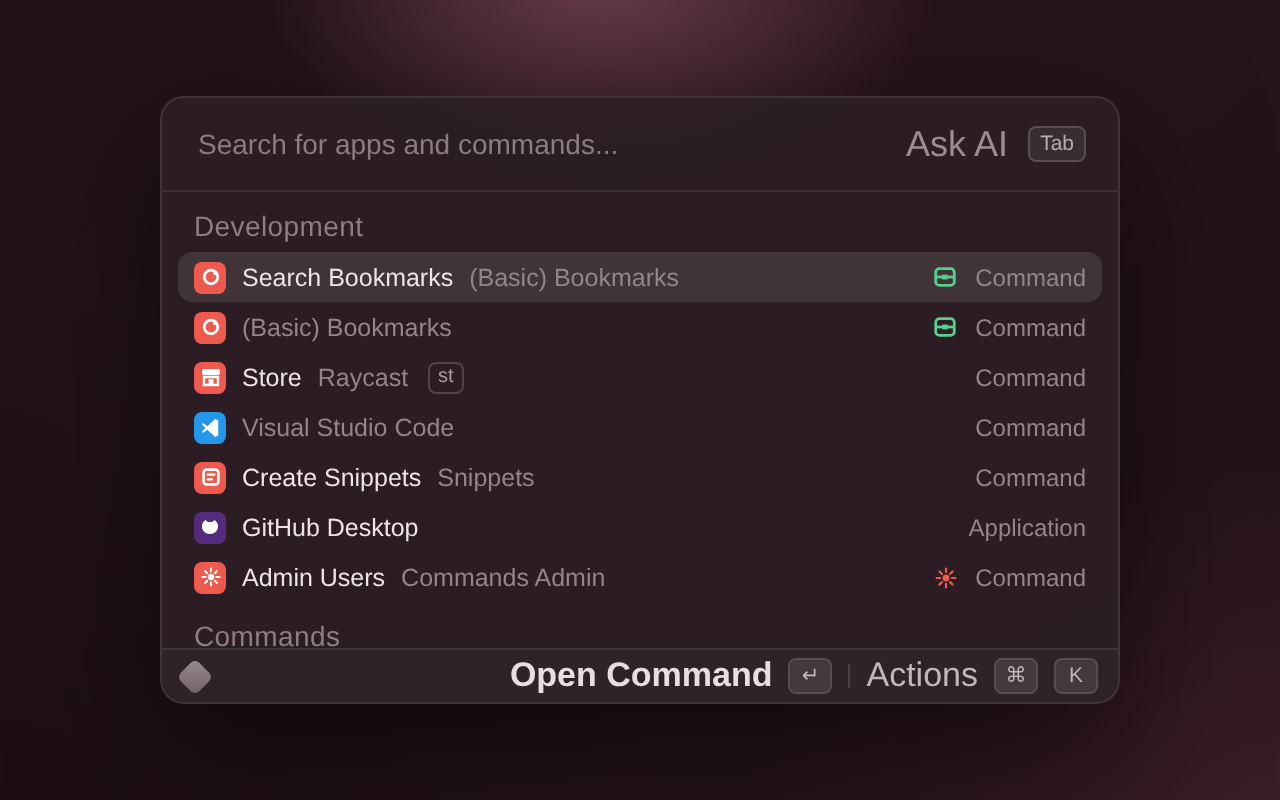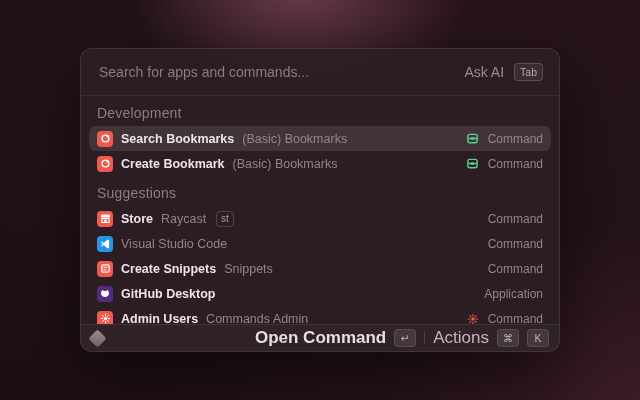--- a/index.html
+++ b/index.html
@@ -25,42 +25,42 @@
   .searchbar{
     height:46px;flex:0 0 46px;display:flex;align-items:center;
     padding:0 16px;gap:10px;
   }
   .search-input{
     flex:1;background:transparent;border:none;outline:none;
     font-size:14px;color:#ece2e6;
     font-family:"Liberation Sans","DejaVu Sans",sans-serif;
   }
   .search-input::placeholder{color:#8b7c82;}
-  .askai{font-size:14px;color:#9c8d93;white-space:nowrap;}
+  .askai{font-size:18px;color:#9c8d93;white-space:nowrap;}
   .key{
     display:inline-flex;align-items:center;justify-content:center;
     min-width:14px;padding:1px 5px;border-radius:4px;
     font-size:10.5px;color:#b8abb0;line-height:14px;
     background:rgba(255,255,255,0.07);
     border:1px solid rgba(255,255,255,0.16);
   }
   .divider{height:1px;background:rgba(255,255,255,0.08);flex:0 0 1px;}
   .list{flex:1;overflow:hidden;padding:0 8px;}
   .sec-header{
     padding:9px 8px 5px;font-size:14px;color:#8d7d84;letter-spacing:.2px;
   }
   .row{
     height:25px;display:flex;align-items:center;gap:8px;
     padding:0 8px;border-radius:7px;margin:0;
   }
   .row.selected{background:rgba(255,255,255,0.10);}
   .appicon{width:16px;height:16px;border-radius:4px;flex:0 0 16px;
     display:flex;align-items:center;justify-content:center;}
   .appicon svg{display:block;}
-  .row-title{font-size:12.5px;color:#eee3e7;font-weight:700;white-space:nowrap;}
+  .row-title{font-size:12.5px;color:#eee3e7;font-weight:400;white-space:nowrap;}
   .row-sub{font-size:12.5px;color:#94858b;white-space:nowrap;}
   .alias{
     font-size:10px;color:#a99ba0;padding:0 4px;line-height:14px;
     border:1px solid rgba(255,255,255,0.18);border-radius:4px;margin-left:2px;
   }
   .row-spacer{flex:1;}
   .acc-icon{width:14px;height:14px;flex:0 0 14px;display:flex;align-items:center;justify-content:center;}
   .row-type{font-size:12px;color:#94858b;white-space:nowrap;}
   .footer{
     flex:0 0 26px;height:26px;display:flex;align-items:center;
@@ -119,33 +119,31 @@
           </span>
           <span class="row-type">Command</span>
         </div>
         <div class="row">
           <span class="appicon" style="background: rgb(239, 90, 78);">
             <svg width="11" height="11" viewBox="0 0 11 11">
               <circle cx="5.5" cy="5.5" r="3.4" fill="none" stroke="#fff" stroke-width="1.4"></circle>
               <circle cx="7.6" cy="3.4" r="1.2" fill="#fff"></circle>
             </svg>
           </span>
-          <span class="row-title">Create Bookmark</span>
           <span class="row-sub">(Basic) Bookmarks</span>
           <span class="row-spacer"></span>
           <span class="acc-icon">
             <svg width="13" height="13" viewBox="0 0 14 14">
               <rect x="2" y="2.5" width="10" height="9" rx="2" fill="none" stroke="#57d08e" stroke-width="1.5"></rect>
               <path d="M2.2 7h9.6" stroke="#57d08e" stroke-width="1.5"></path>
               <path d="M5.5 7h3" stroke="#57d08e" stroke-width="2.6"></path>
             </svg>
           </span>
           <span class="row-type">Command</span>
         </div>
-        <div class="sec-header">Suggestions</div>
         <div class="row">
           <span class="appicon" style="background: rgb(239, 90, 78);">
             <svg width="11" height="11" viewBox="0 0 11 11">
               <rect x="1" y="1.5" width="9" height="3" rx="1" fill="#fff"></rect>
               <path d="M2 5.5h7v4H2z" fill="none" stroke="#fff" stroke-width="1.2"></path>
               <rect x="4.3" y="6.5" width="2.4" height="3" fill="#fff"></rect>
             </svg>
           </span>
           <span class="row-title">Store</span>
           <span class="row-sub">Raycast</span>

